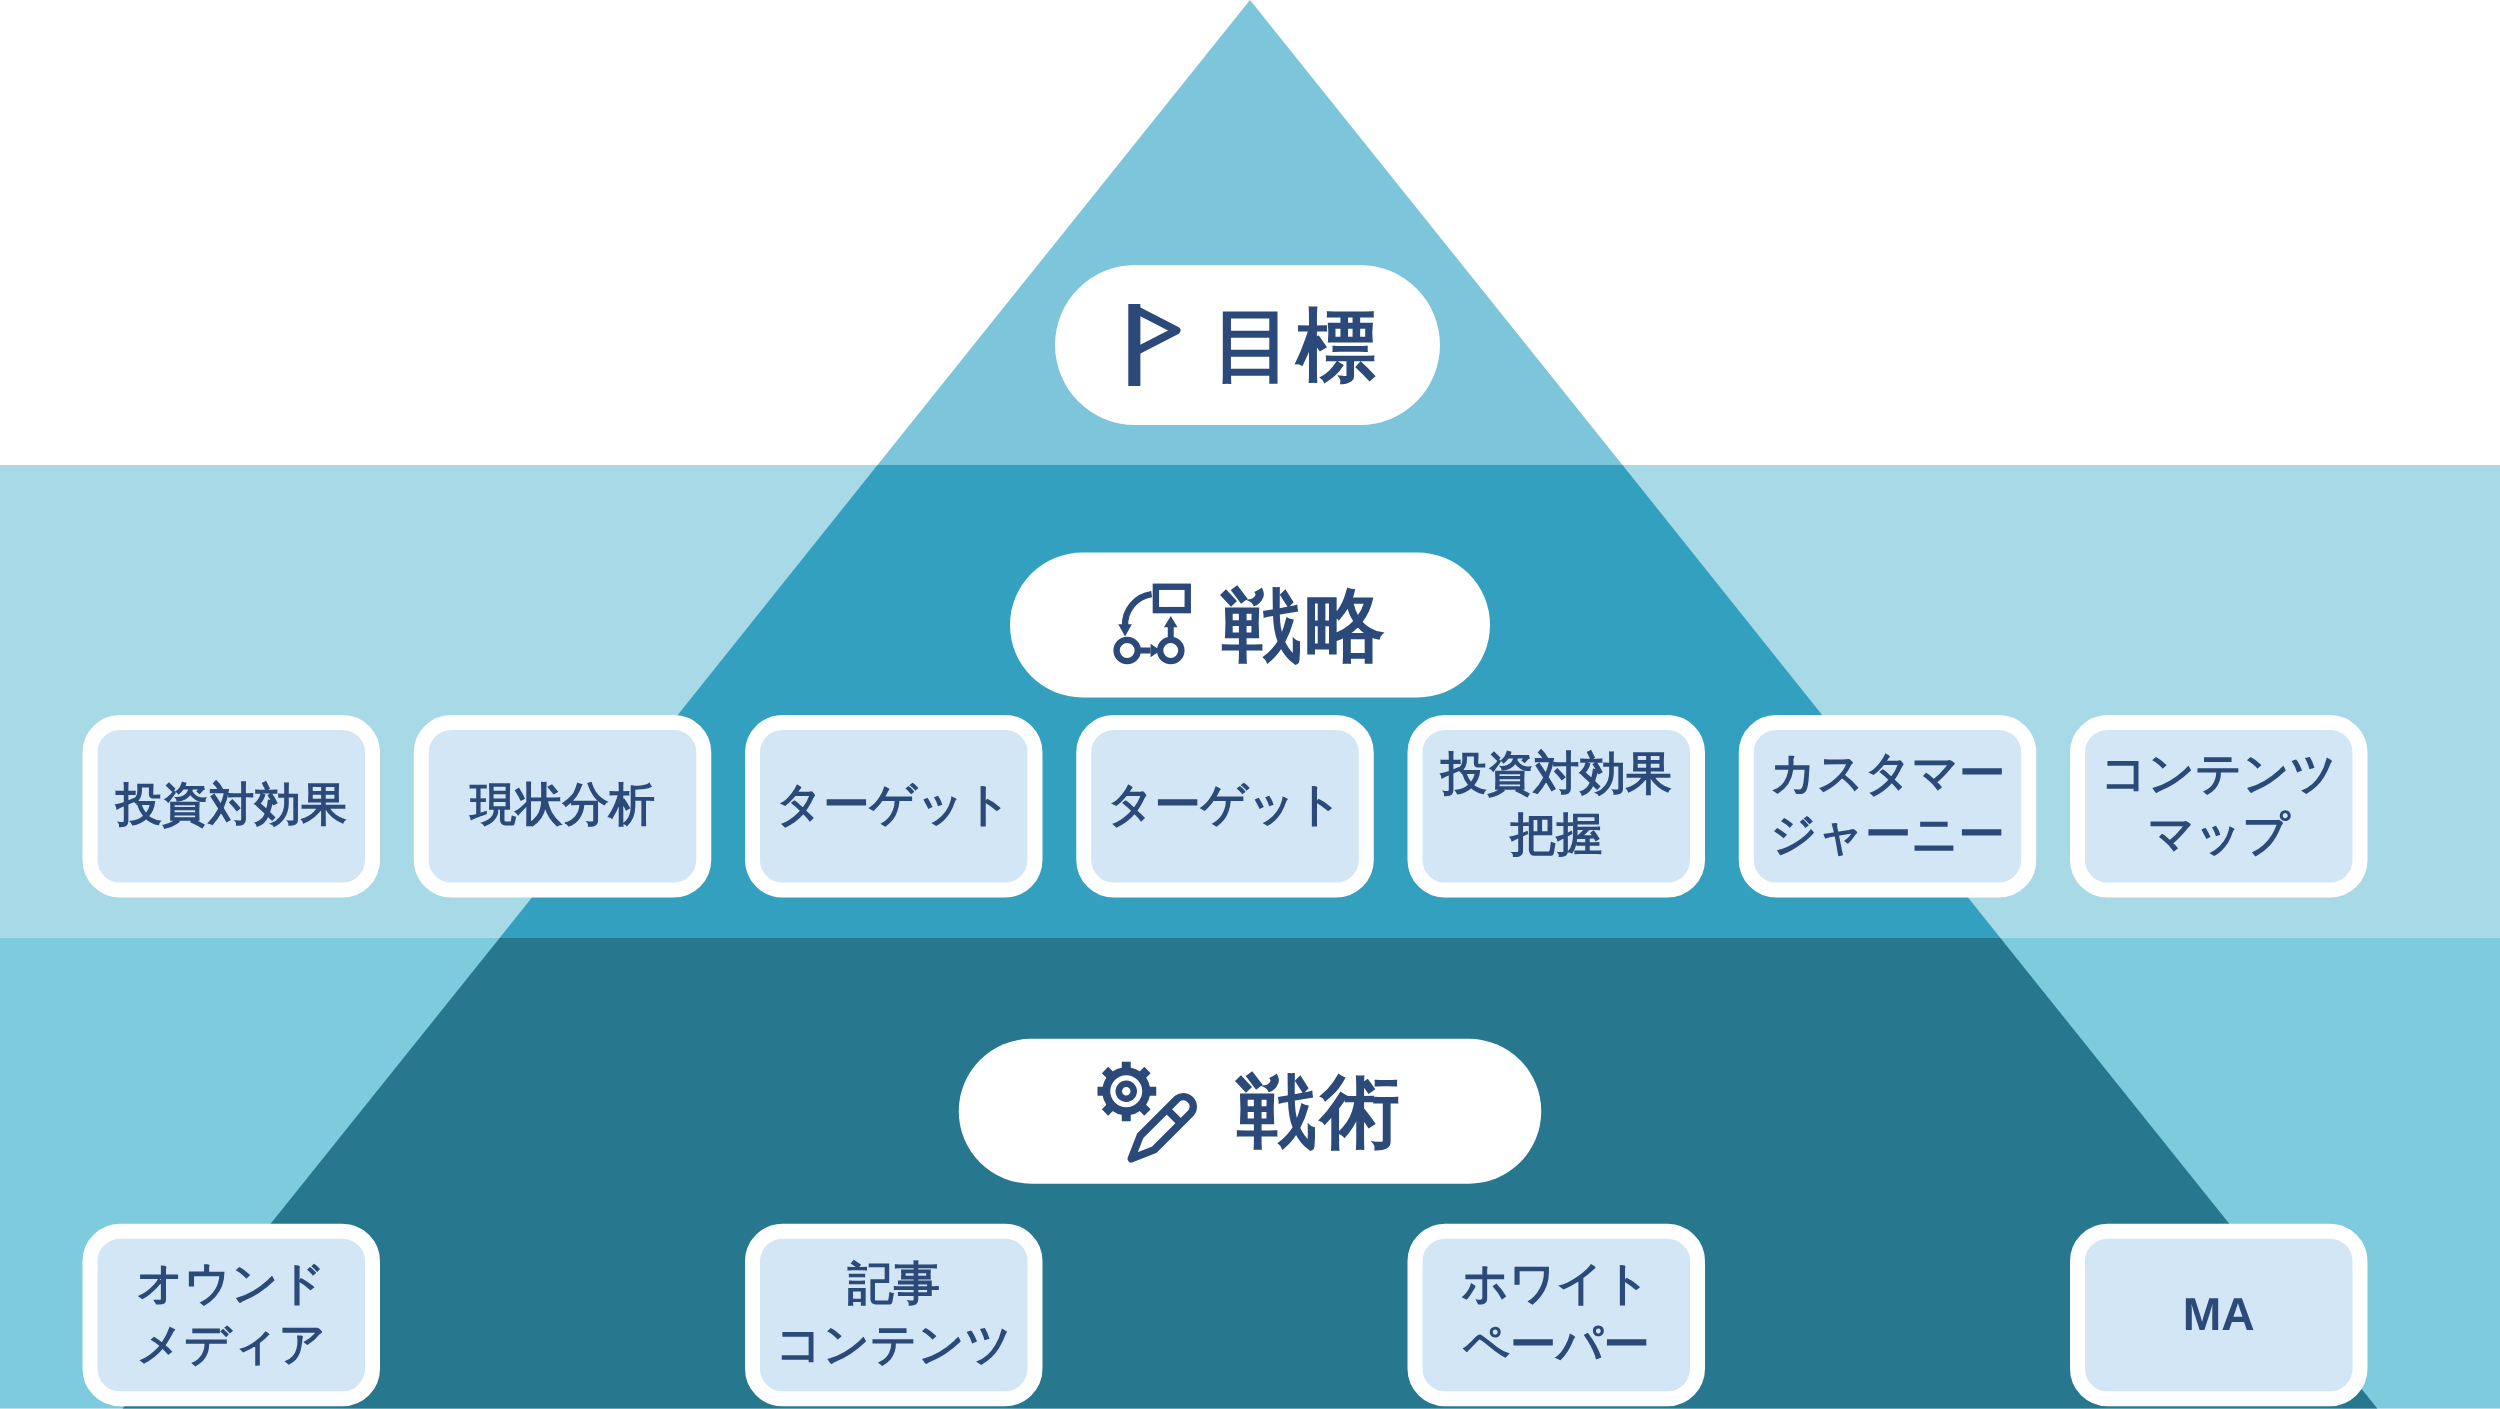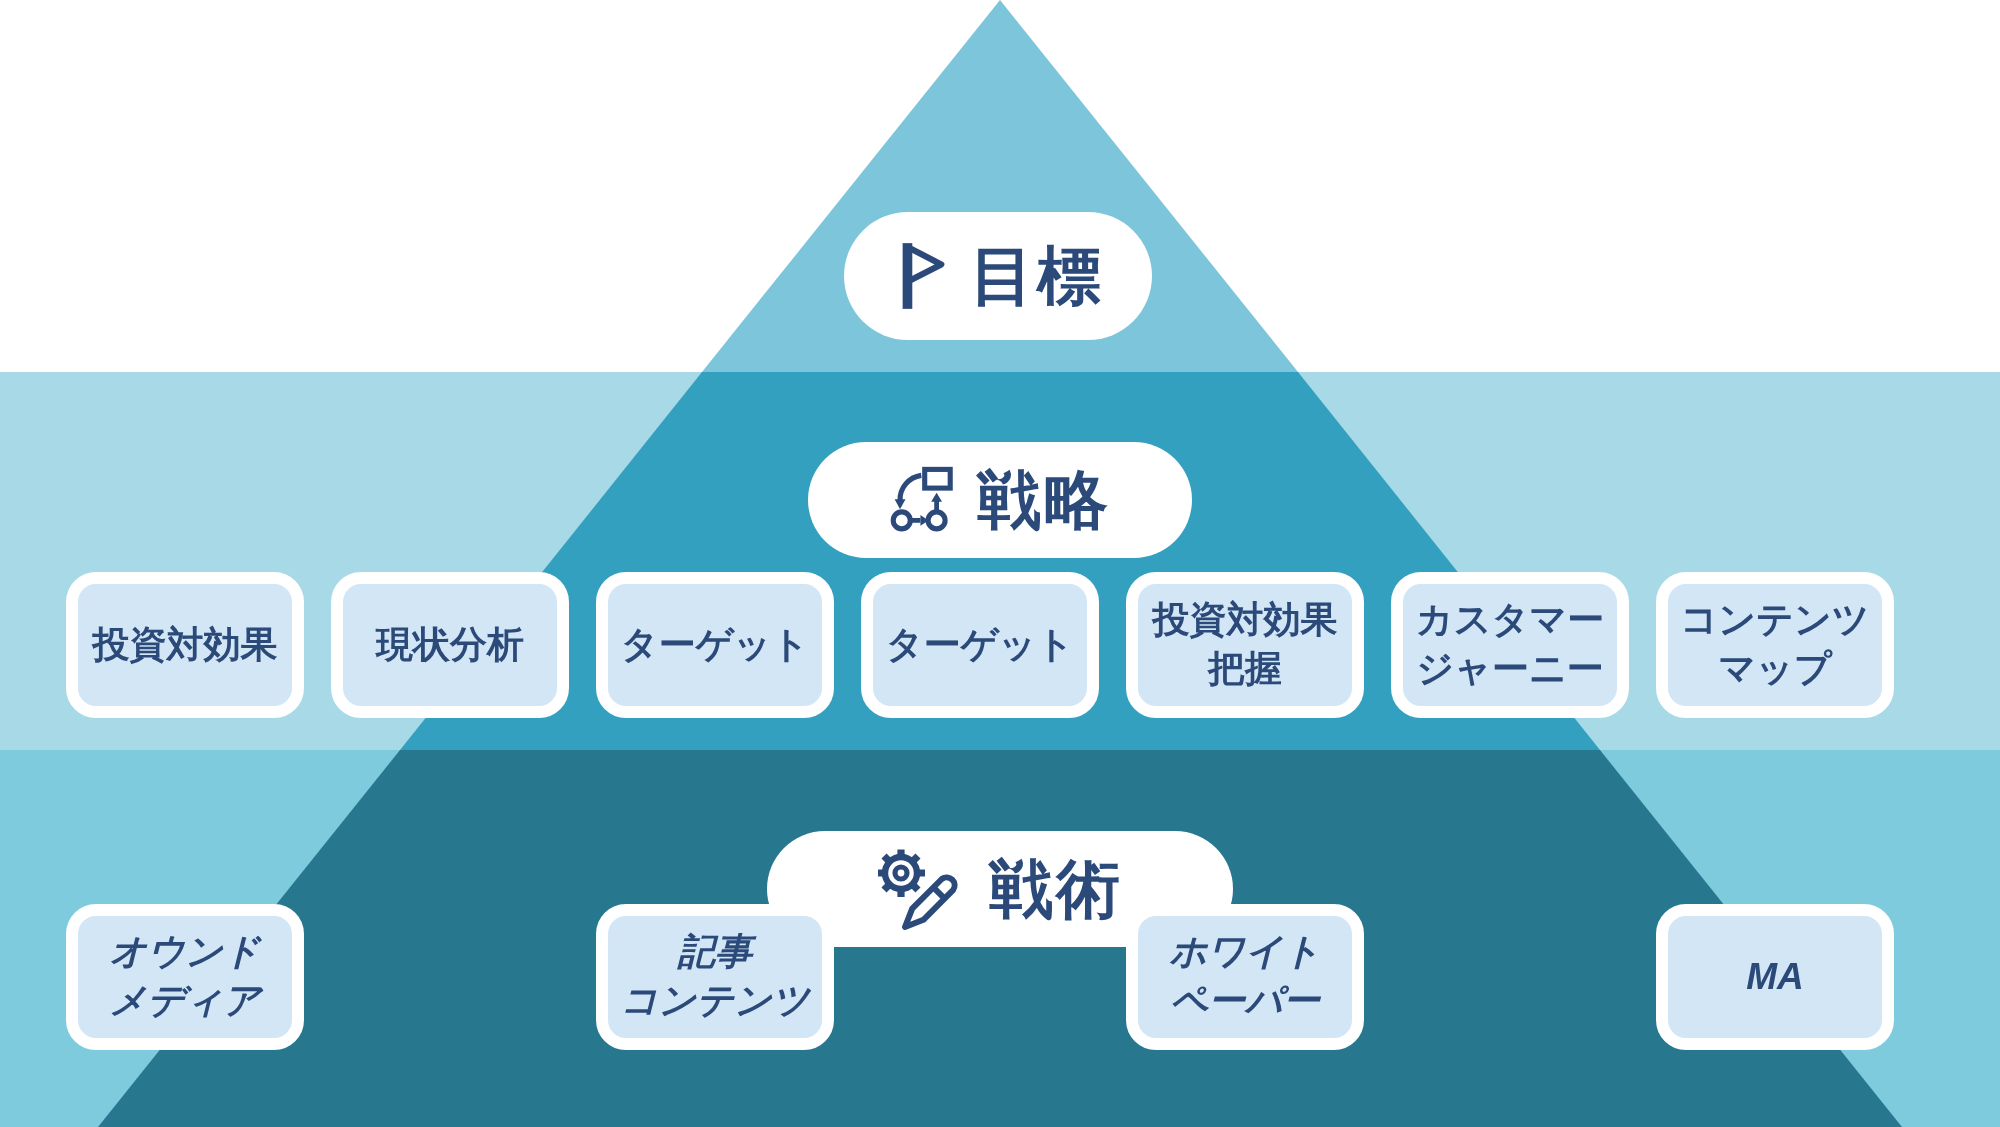--- a/index.html
+++ b/index.html
@@ -25,21 +25,21 @@
 
   .pill-goal{left:844px;top:212px;width:308px;height:128px;}
   .pill-strategy{left:808px;top:410px;width:384px;height:116px;margin-top:32px;}
   .pill-tactics{left:767px;top:787px;width:466px;height:116px;margin-top:44px;}
 
   .item-row{
     position:absolute;left:66px;width:1828px;height:146px;
     display:flex;justify-content:space-between;
   }
   .row-strategy{top:572px;font-family:Liberation Serif, serif;}
-  .row-tactics{top:904px;font-style:italic;}
+  .row-tactics{top:979px;}
   .item-box{
     flex:0 0 238px;height:100%;box-sizing:border-box;
     background:var(--item-box-bg,#d2e6f5);
     border:12px solid var(--item-box-border,#fff);
     border-radius:30px;
     display:flex;align-items:center;justify-content:center;
     text-align:center;
   }
   .item-box .item-label{
     font-size:37px;line-height:1.32;color:var(--text-color,#2b4a7a);

